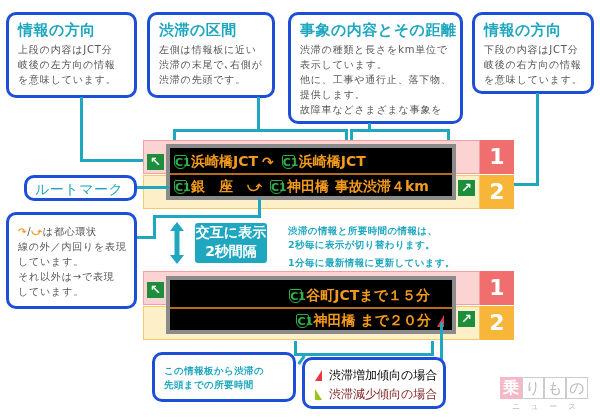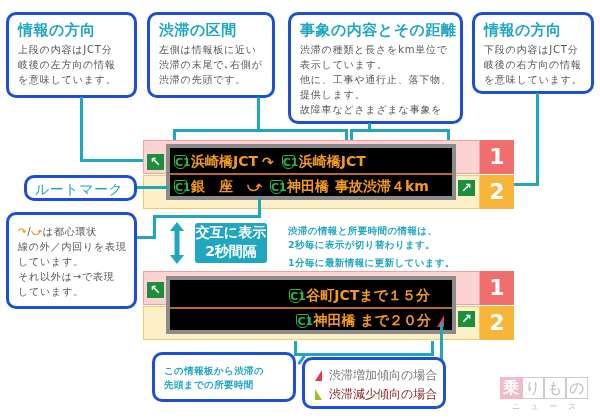--- a/index.html
+++ b/index.html
@@ -166,21 +166,21 @@
 <div class="line" style="left:300px;top:355px;width:3px;height:10px;transform:rotate(35deg);"></div>
 <div class="line" style="left:440px;top:322px;width:3px;height:38px;"></div>
 
 <div class="callout" style="left:152px;top:352px;width:144px;height:50px;">
   <div class="note" style="left:9px;top:9px;position:absolute;">
     <div>この情報板から渋滞の</div>
     <div>先頭までの所要時間</div>
   </div>
 </div>
 <div class="callout" style="left:302px;top:357px;width:144px;height:52px;">
-  <div style="position:absolute;left:10px;top:7px;display:flex;align-items:center;color:#737373;font-size:12px;justify-content:space-between;">
+  <div style="position:absolute;left:10px;top:7px;display:flex;align-items:center;color:#000000;font-size:12px;justify-content:space-between;">
     <span class="tri" style="border-left:7px solid transparent;border-bottom:11px solid #e8393f;margin-right:7px;"></span>
     <span>渋滞増加傾向の場合</span>
   </div>
   <div style="position:absolute;left:10px;top:26px;display:flex;align-items:center;color:#7f1d1d;font-size:12px;">
     <span class="tri" style="border-right:7px solid transparent;border-bottom:11px solid #9cc31b;margin-right:7px;"></span>
     <span>渋滞減少傾向の場合</span>
   </div>
 </div>
 
 <div class="logo" style="left:500px;top:377px;width:92px;height:40px;">

